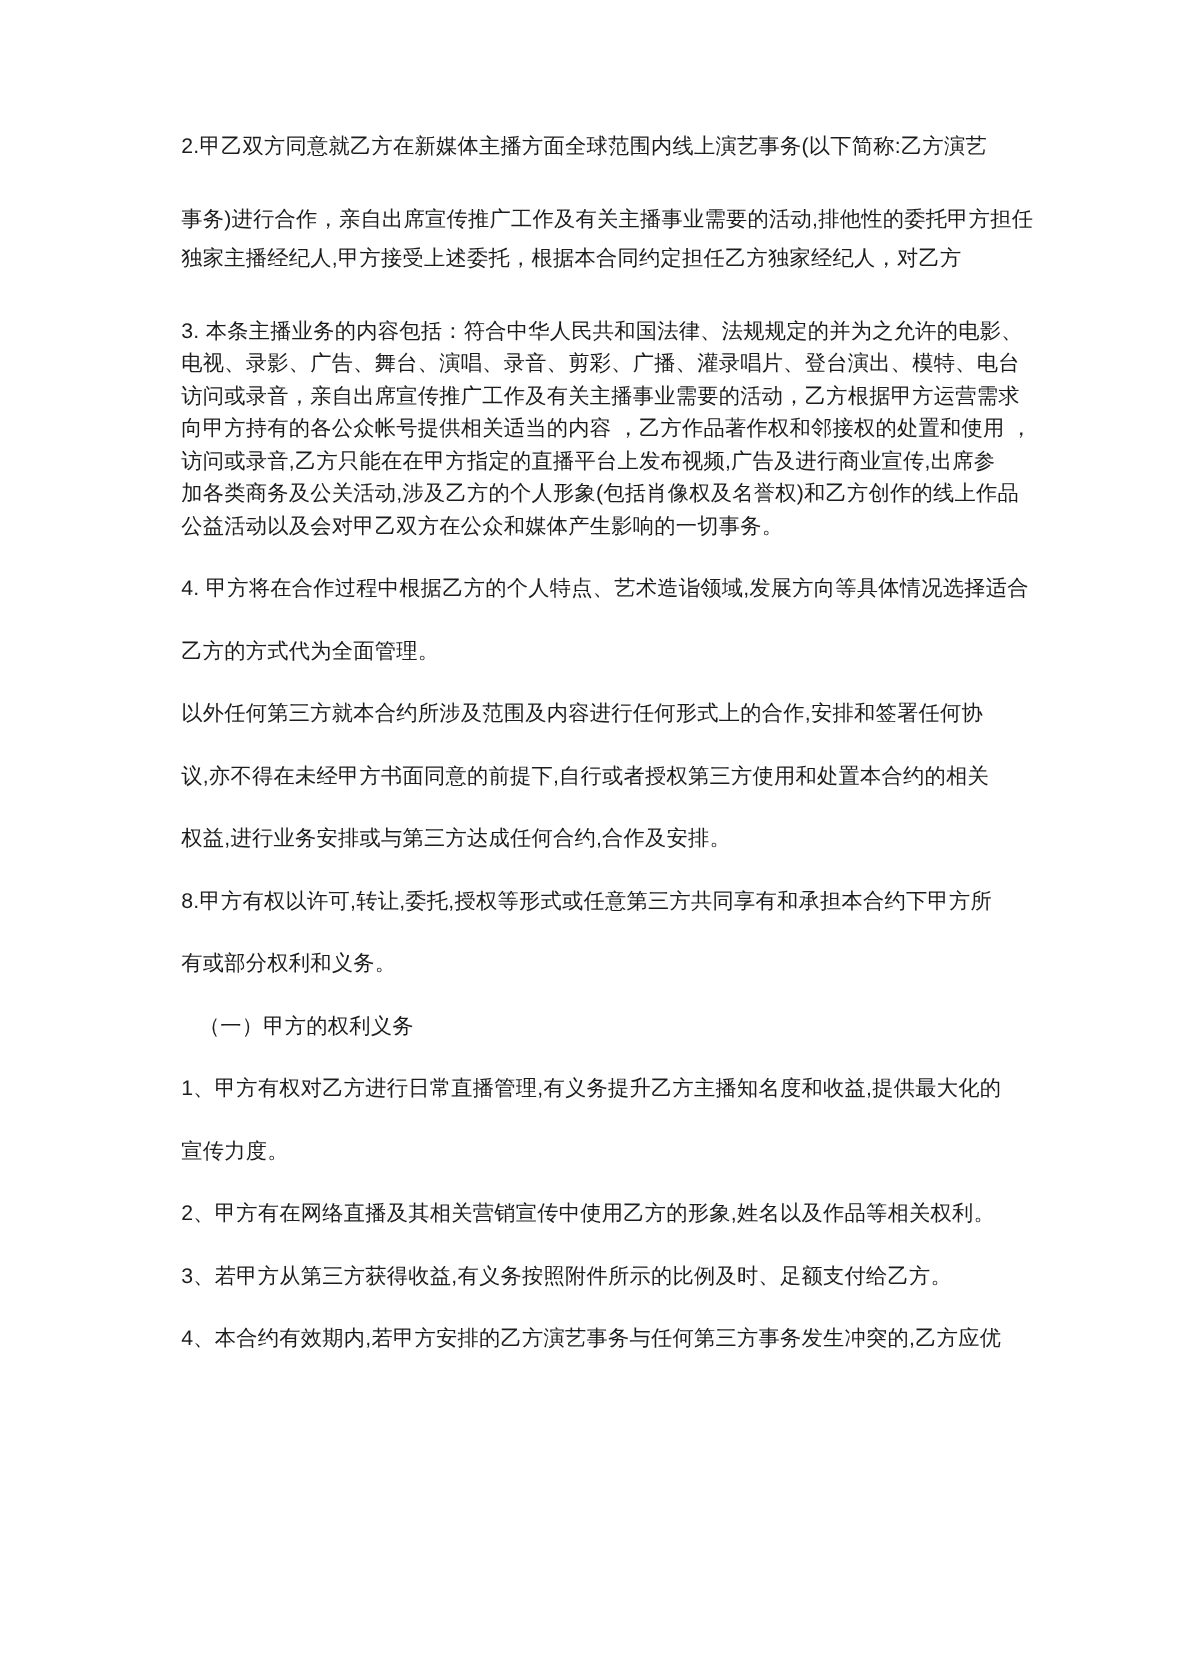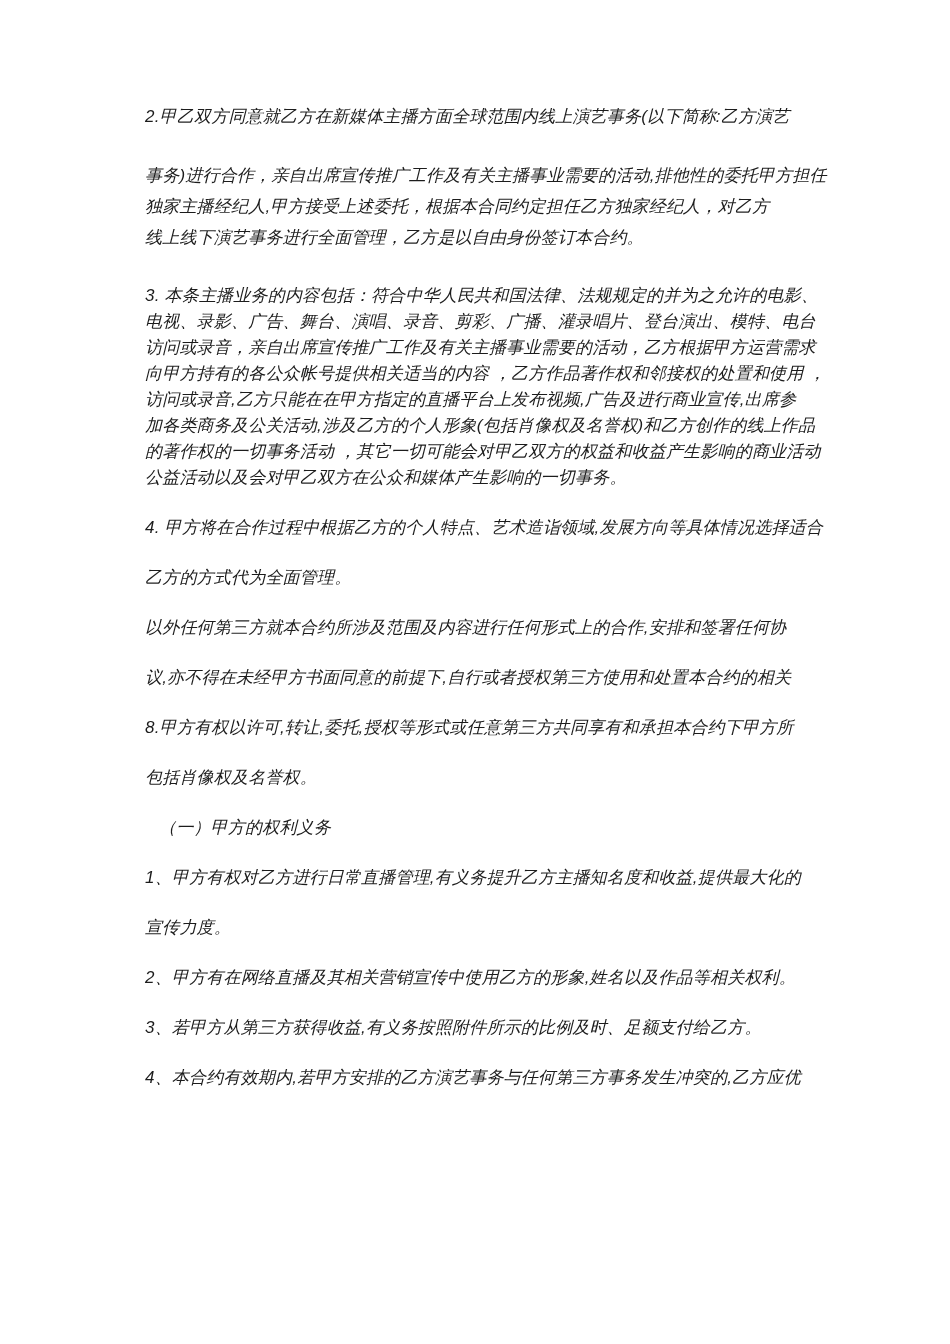--- a/index.html
+++ b/index.html
@@ -17,21 +17,20 @@
     position: absolute;
     top: 0;
     left: 145px;
     width: 700px;
     padding-top: 92px;
     font-size: 17px;
   }
   .line {
     white-space: pre;
     letter-spacing: 0.2px;
-    font-style: italic;
   }
   
   .ls50 .line { line-height: 50px; }
   
   .ls31 .line { line-height: 31px; }
   
   .ls26 .line { line-height: 26px; }
   .clause2-rest { margin-top: 18px; }
   .clause3 { margin-top: 30px; margin-bottom: 12px; }
   .heading-line { padding-left: 14px; }
@@ -40,47 +39,46 @@
 <body>
 
 <div class="doc">
 
   <div class="para ls50">
     <div class="line">2.甲乙双方同意就乙方在新媒体主播方面全球范围内线上演艺事务(以下简称:乙方演艺</div>
   </div>
   <div class="para ls31 clause2-rest">
     <div class="line">事务)进行合作，亲自出席宣传推广工作及有关主播事业需要的活动,排他性的委托甲方担任</div>
     <div class="line">独家主播经纪人,甲方接受上述委托，根据本合同约定担任乙方独家经纪人，对乙方</div>
-    <div class="line">线上线下演艺事务进行全面管理，乙方是以自由身份签订本合约。</div>
   </div>
 
   <div class="para ls26 clause3">
     <div class="line">3. 本条主播业务的内容包括：符合中华人民共和国法律、法规规定的并为之允许的电影、</div>
     <div class="line">电视、录影、广告、舞台、演唱、录音、剪彩、广播、灌录唱片、登台演出、模特、电台</div>
     <div class="line">访问或录音，亲自出席宣传推广工作及有关主播事业需要的活动，乙方根据甲方运营需求</div>
     <div class="line">向甲方持有的各公众帐号提供相关适当的内容 ，乙方作品著作权和邻接权的处置和使用 ，</div>
     <div class="line">访问或录音,乙方只能在在甲方指定的直播平台上发布视频,广告及进行商业宣传,出席参</div>
     <div class="line">加各类商务及公关活动,涉及乙方的个人形象(包括肖像权及名誉权)和乙方创作的线上作品</div>
-    <div class="line">的著作权的一切事务活动 ，其它一切可能会对甲乙双方的权益和收益产生影响的商业活动</div>
     <div class="line">公益活动以及会对甲乙双方在公众和媒体产生影响的一切事务。</div>
   </div>
 
   <div class="para ls50">
     <div class="line">4. 甲方将在合作过程中根据乙方的个人特点、艺术造诣领域,发展方向等具体情况选择适合</div>
     <div class="line">乙方的方式代为全面管理。</div>
   </div>
 
   <div class="para ls50">
     <div class="line">以外任何第三方就本合约所涉及范围及内容进行任何形式上的合作,安排和签署任何协</div>
     <div class="line">议,亦不得在未经甲方书面同意的前提下,自行或者授权第三方使用和处置本合约的相关</div>
+    <div class="line">权益,进行业务安排或与第三方达成任何合约,合作及安排。</div>
   </div>
 
   <div class="para ls50">
     <div class="line">8.甲方有权以许可,转让,委托,授权等形式或任意第三方共同享有和承担本合约下甲方所</div>
-    <div class="line">包括肖像权及名誉权。</div>
+    <div class="line">有或部分权利和义务。</div>
   </div>
 
   <div class="para ls50">
     <div class="line heading-line">（一）甲方的权利义务</div>
   </div>
 
   <div class="para ls50">
     <div class="line">1、甲方有权对乙方进行日常直播管理,有义务提升乙方主播知名度和收益,提供最大化的</div>
     <div class="line">宣传力度。</div>
   </div>

